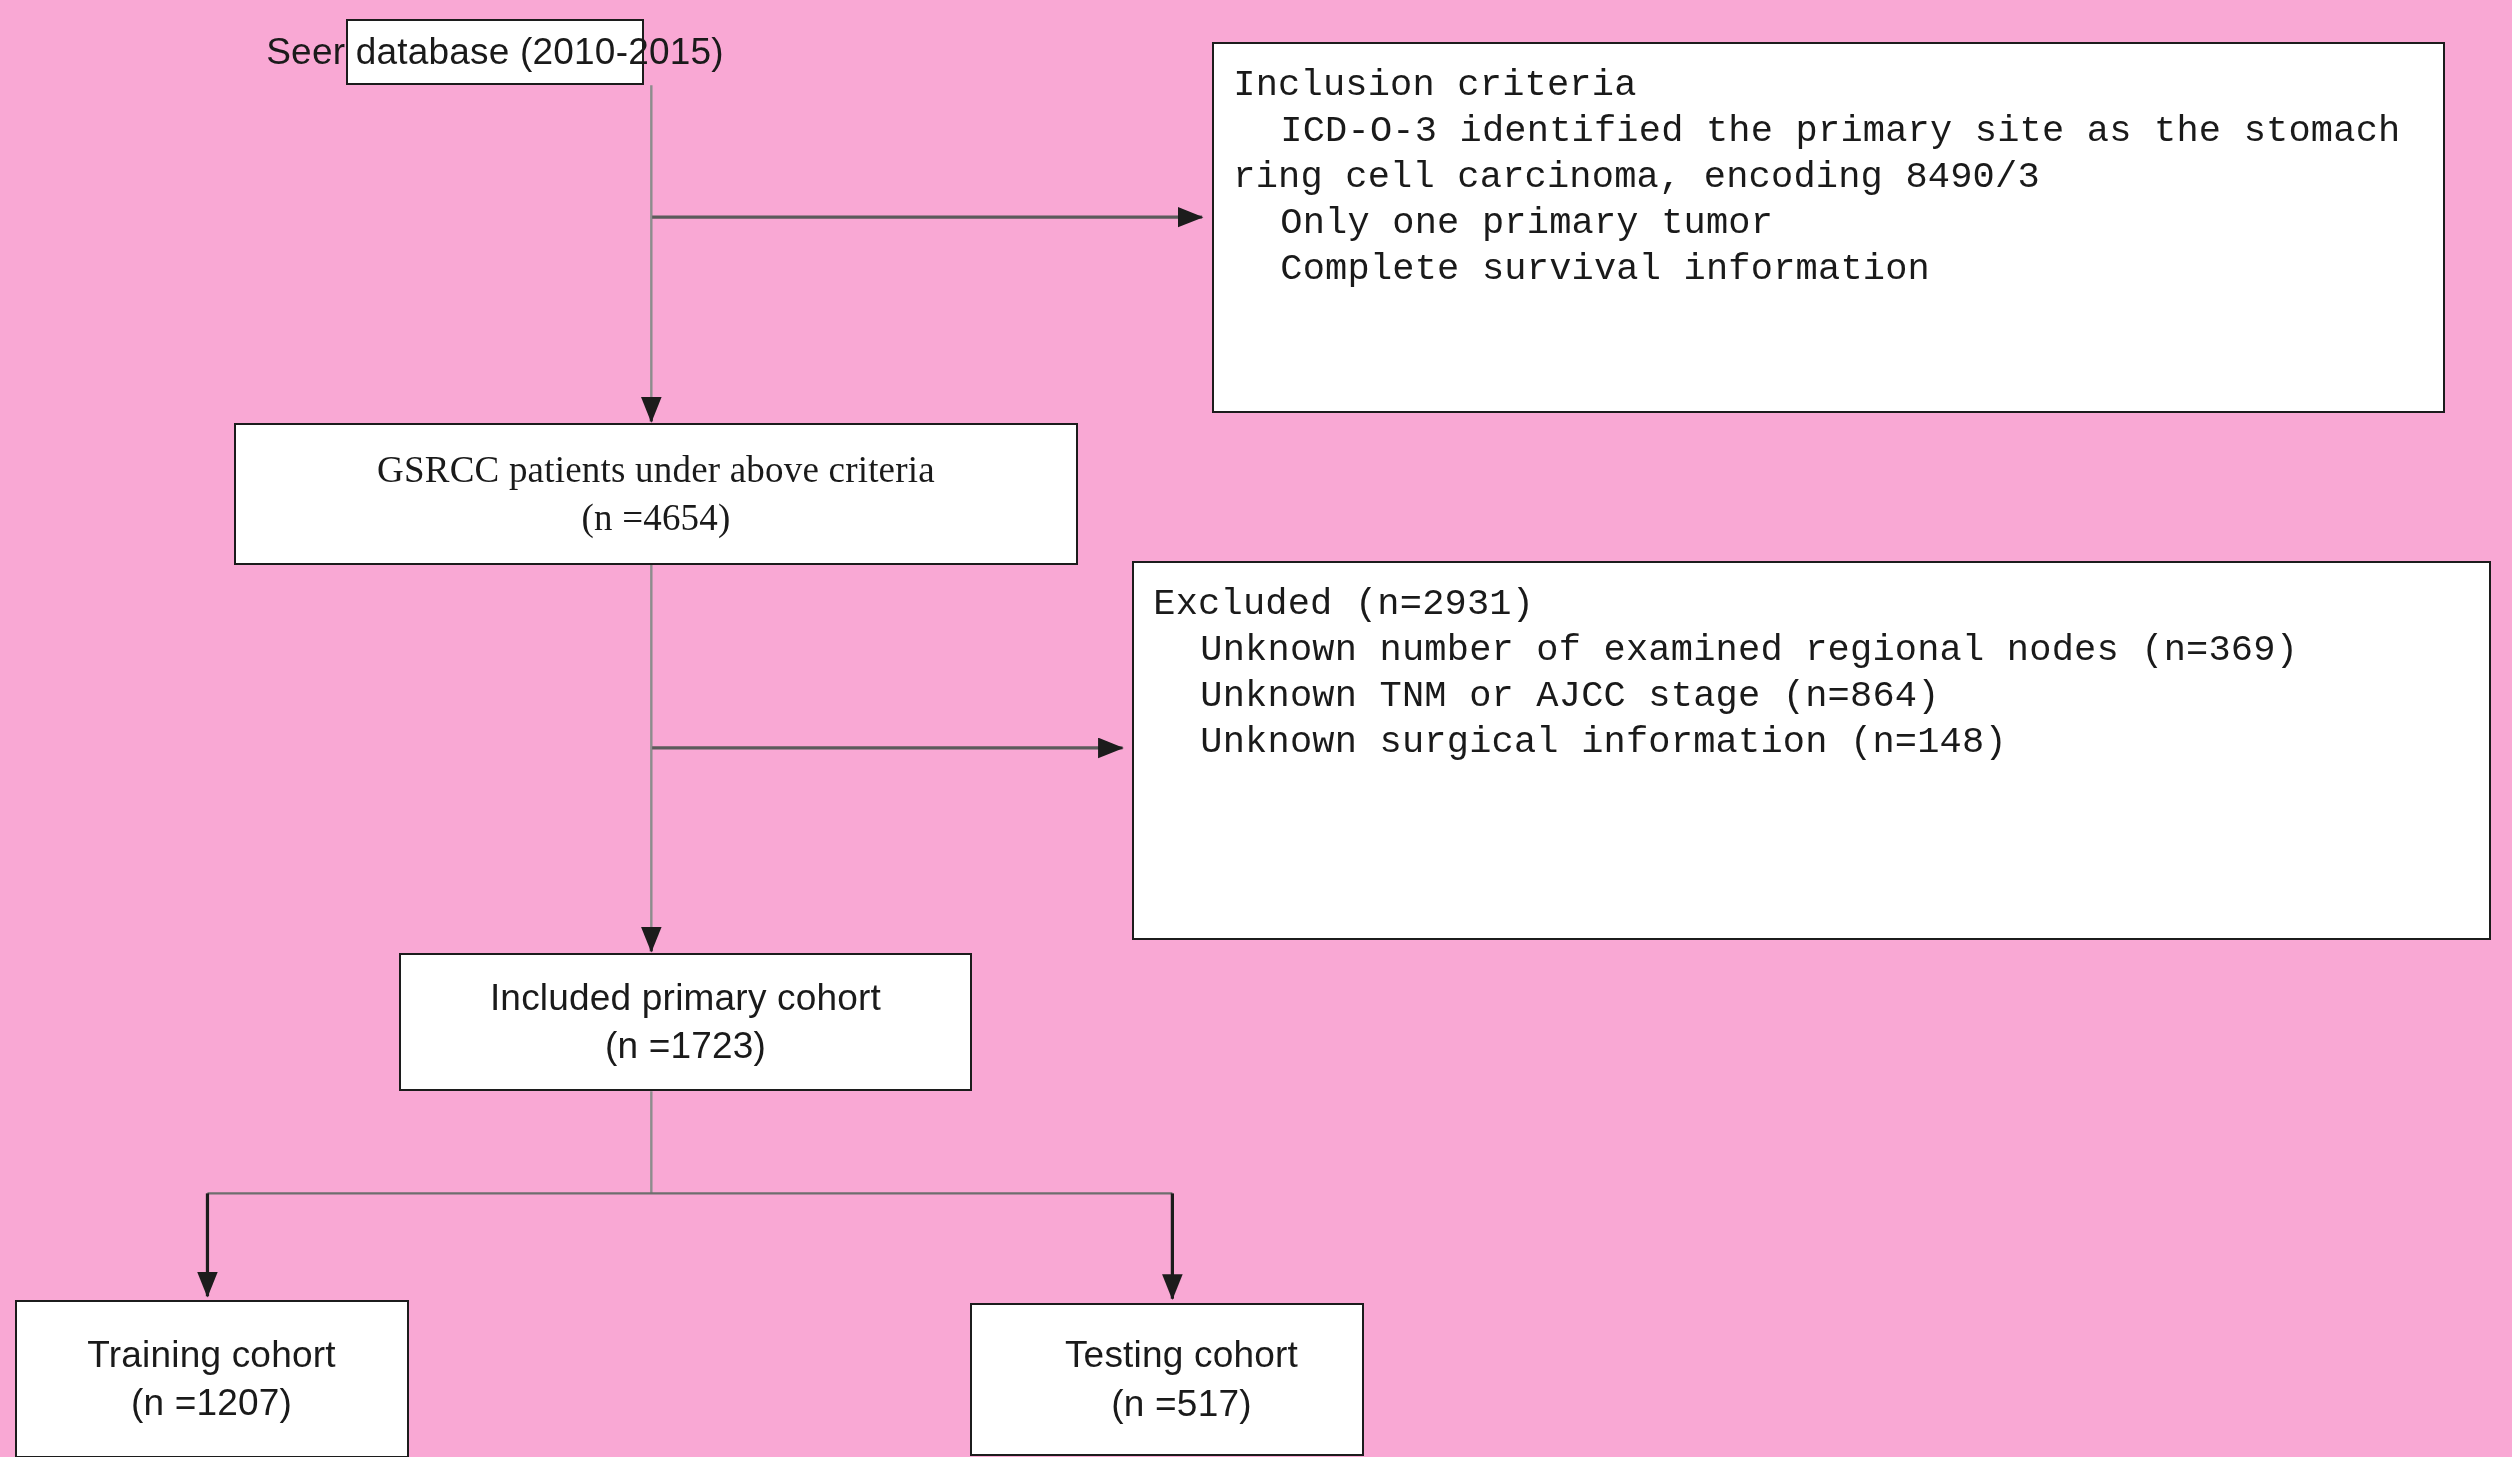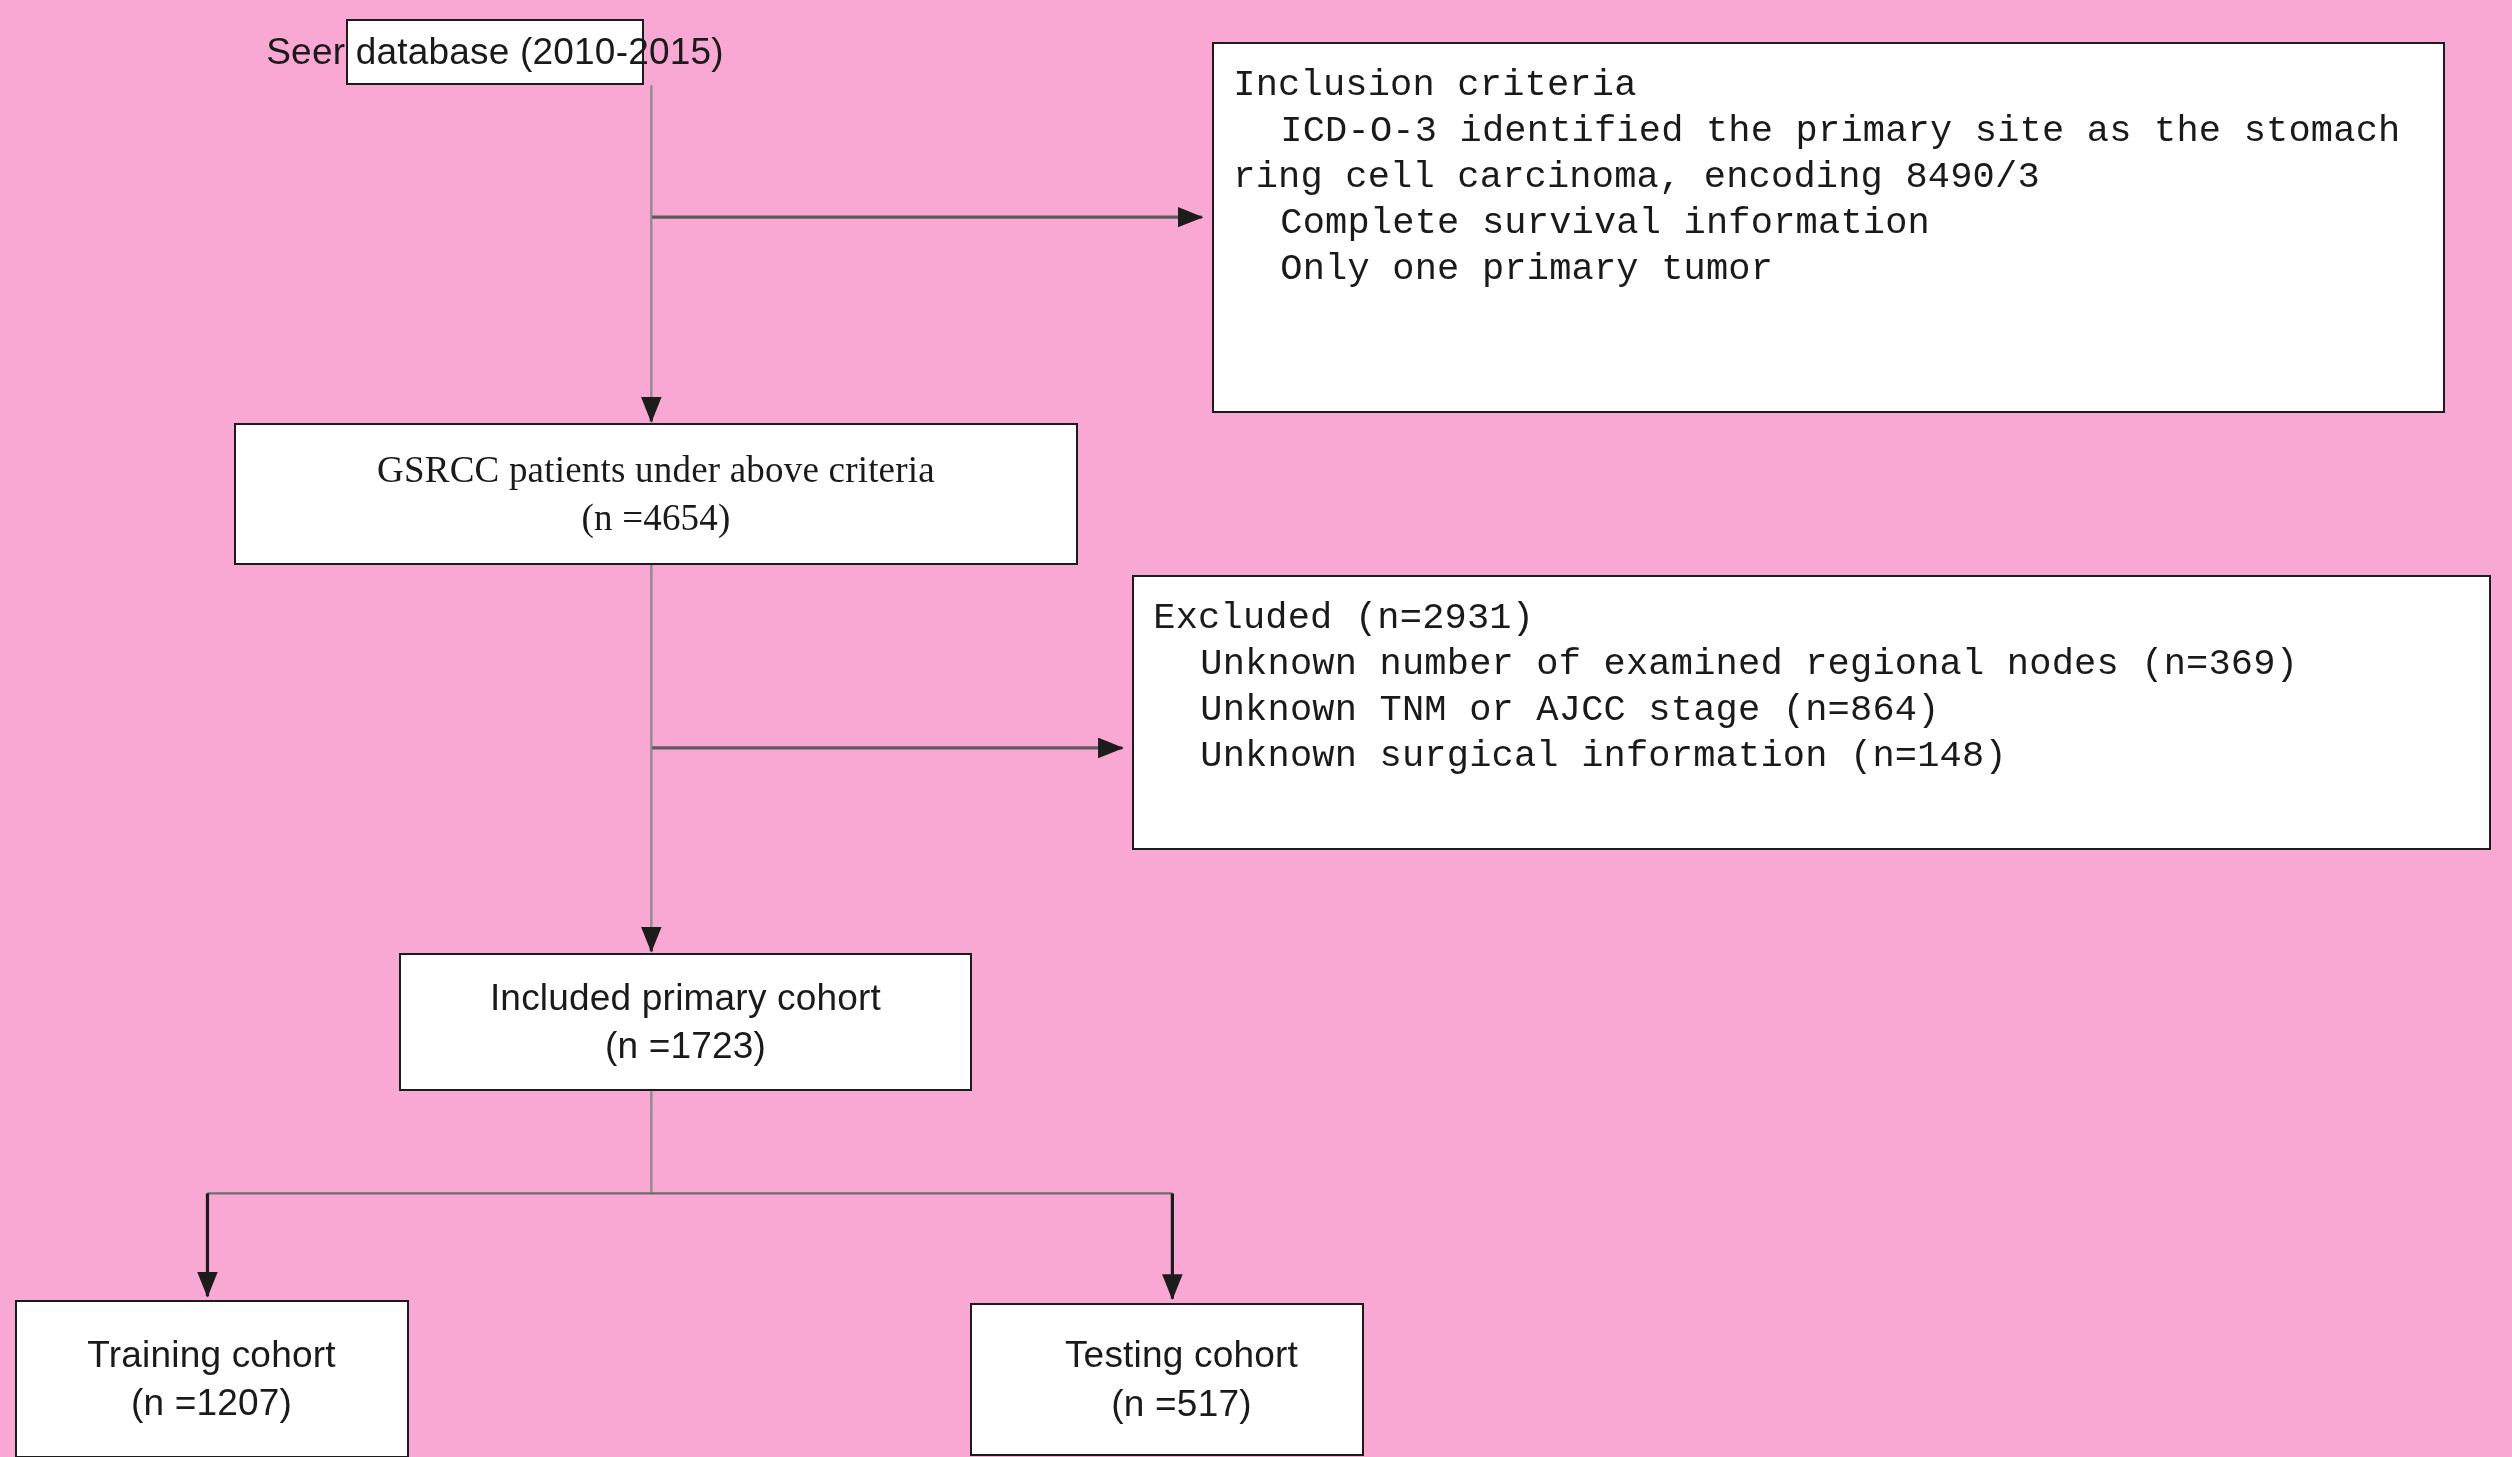--- a/index.html
+++ b/index.html
@@ -55,21 +55,21 @@
     line-height: 1.245;
     font-family: Liberation Mono, monospace;
   }
   .indent-1 { padding-left: 47px; }
   .indent-0 { padding-left: 0px; }
 
   
   #node-seer       { left: 346px;  top: 19.3px;   width: 298px;  height: 66px; }
   #node-inclusion  { left: 1212px; top: 42px;   width: 1233px; height: 371px; }
   #node-gsrcc      { left: 234px;  top: 423px;  width: 844px; height: 142px; font-family: Liberation Serif, serif; }
-  #node-excluded   { left: 1132px; top: 575px;  width: 1359px; height: 275px; }
+  #node-excluded   { left: 1132px; top: 561px;  width: 1359px; height: 379px; }
   #node-included   { left: 367px;  top: 953px; width: 573px;  height: 138px; margin-left: 32px; }
   #node-training   { left: 14.5px;   top: 1300px; width: 394px;  height: 158px; }
   #node-testing    { left: 970px; top: 1303px; width: 394px;  height: 153px; padding-left: 29px; }
 </style>
 </head>
 <body>
 
 <div id="flowchart">
 
   <svg class="svg-layer" viewBox="0 0 3124 1813" width="2512" height="1458" xmlns="http://www.w3.org/2000/svg">
@@ -96,22 +96,22 @@
   </svg>
 
   <div class="node centered" id="node-seer">
     <div class="node-line">Seer database (2010-2015)</div>
   </div>
 
   <div class="node list-node" id="node-inclusion">
     <div class="node-line indent-0">Inclusion criteria</div>
     <div class="node-line indent-1">ICD-O-3 identified the primary site as the stomach</div>
     <div class="node-line indent-0">ring cell carcinoma, encoding 8490/3</div>
+    <div class="node-line indent-1">Only one primary tumor</div>
     <div class="node-line indent-1">Complete survival information</div>
-    <div class="node-line indent-1">Only one primary tumor</div>
   </div>
 
   <div class="node centered" id="node-gsrcc">
     <div class="node-line">GSRCC patients under above criteria</div>
     <div class="node-line">(n =4654)</div>
   </div>
 
   <div class="node list-node" id="node-excluded">
     <div class="node-line indent-0">Excluded (n=2931)</div>
     <div class="node-line indent-1">Unknown number of examined regional nodes (n=369)</div>

